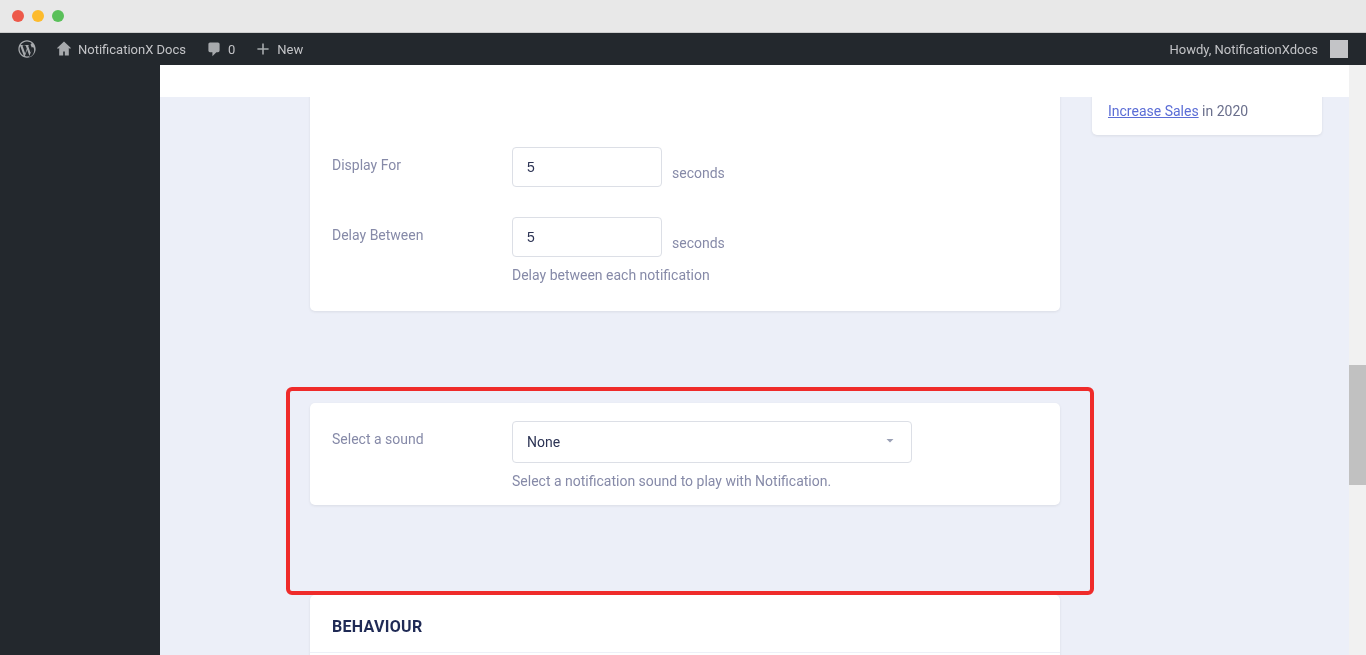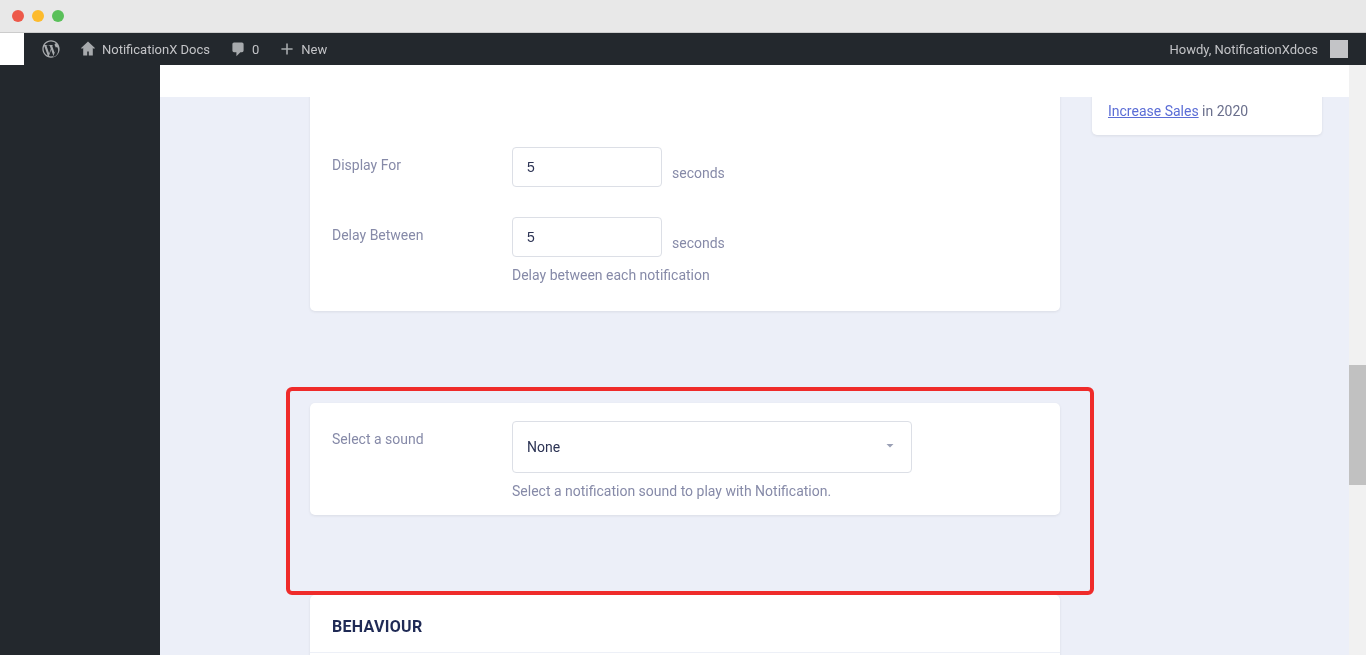--- a/index.html
+++ b/index.html
@@ -41,21 +41,20 @@
       top: 0; left: 0; right: 0;
       height: 32px;
       background: #23282d;
       color: #eee;
       display: flex;
       align-items: center;
       padding: 0 10px;
       font-size: 13px;
       justify-content: space-between;
       z-index: 100;
-      margin-left: 24px;
     }
     .wp-adminbar .left, .wp-adminbar .right { display: flex; align-items: center; gap: 4px; }
     .ab-item {
       display: inline-flex;
       align-items: center;
       gap: 6px;
       padding: 0 8px;
       height: 32px;
       color: #c3c4c7;
       cursor: pointer;
@@ -171,21 +170,21 @@
       position: absolute;
       border: 4px solid #ef2b2a;
       border-radius: 6px;
       pointer-events: none;
       z-index: 50;
     }
 
     
     .select {
       width: 400px;
-      height: 52px;
+      height: 42px;
       border: 1px solid #dcdfe6;
       border-radius: 4px;
       background: #fff;
       display: flex;
       align-items: center;
       justify-content: space-between;
       padding: 0 14px;
       color: #2c3354;
       cursor: pointer;
     }

